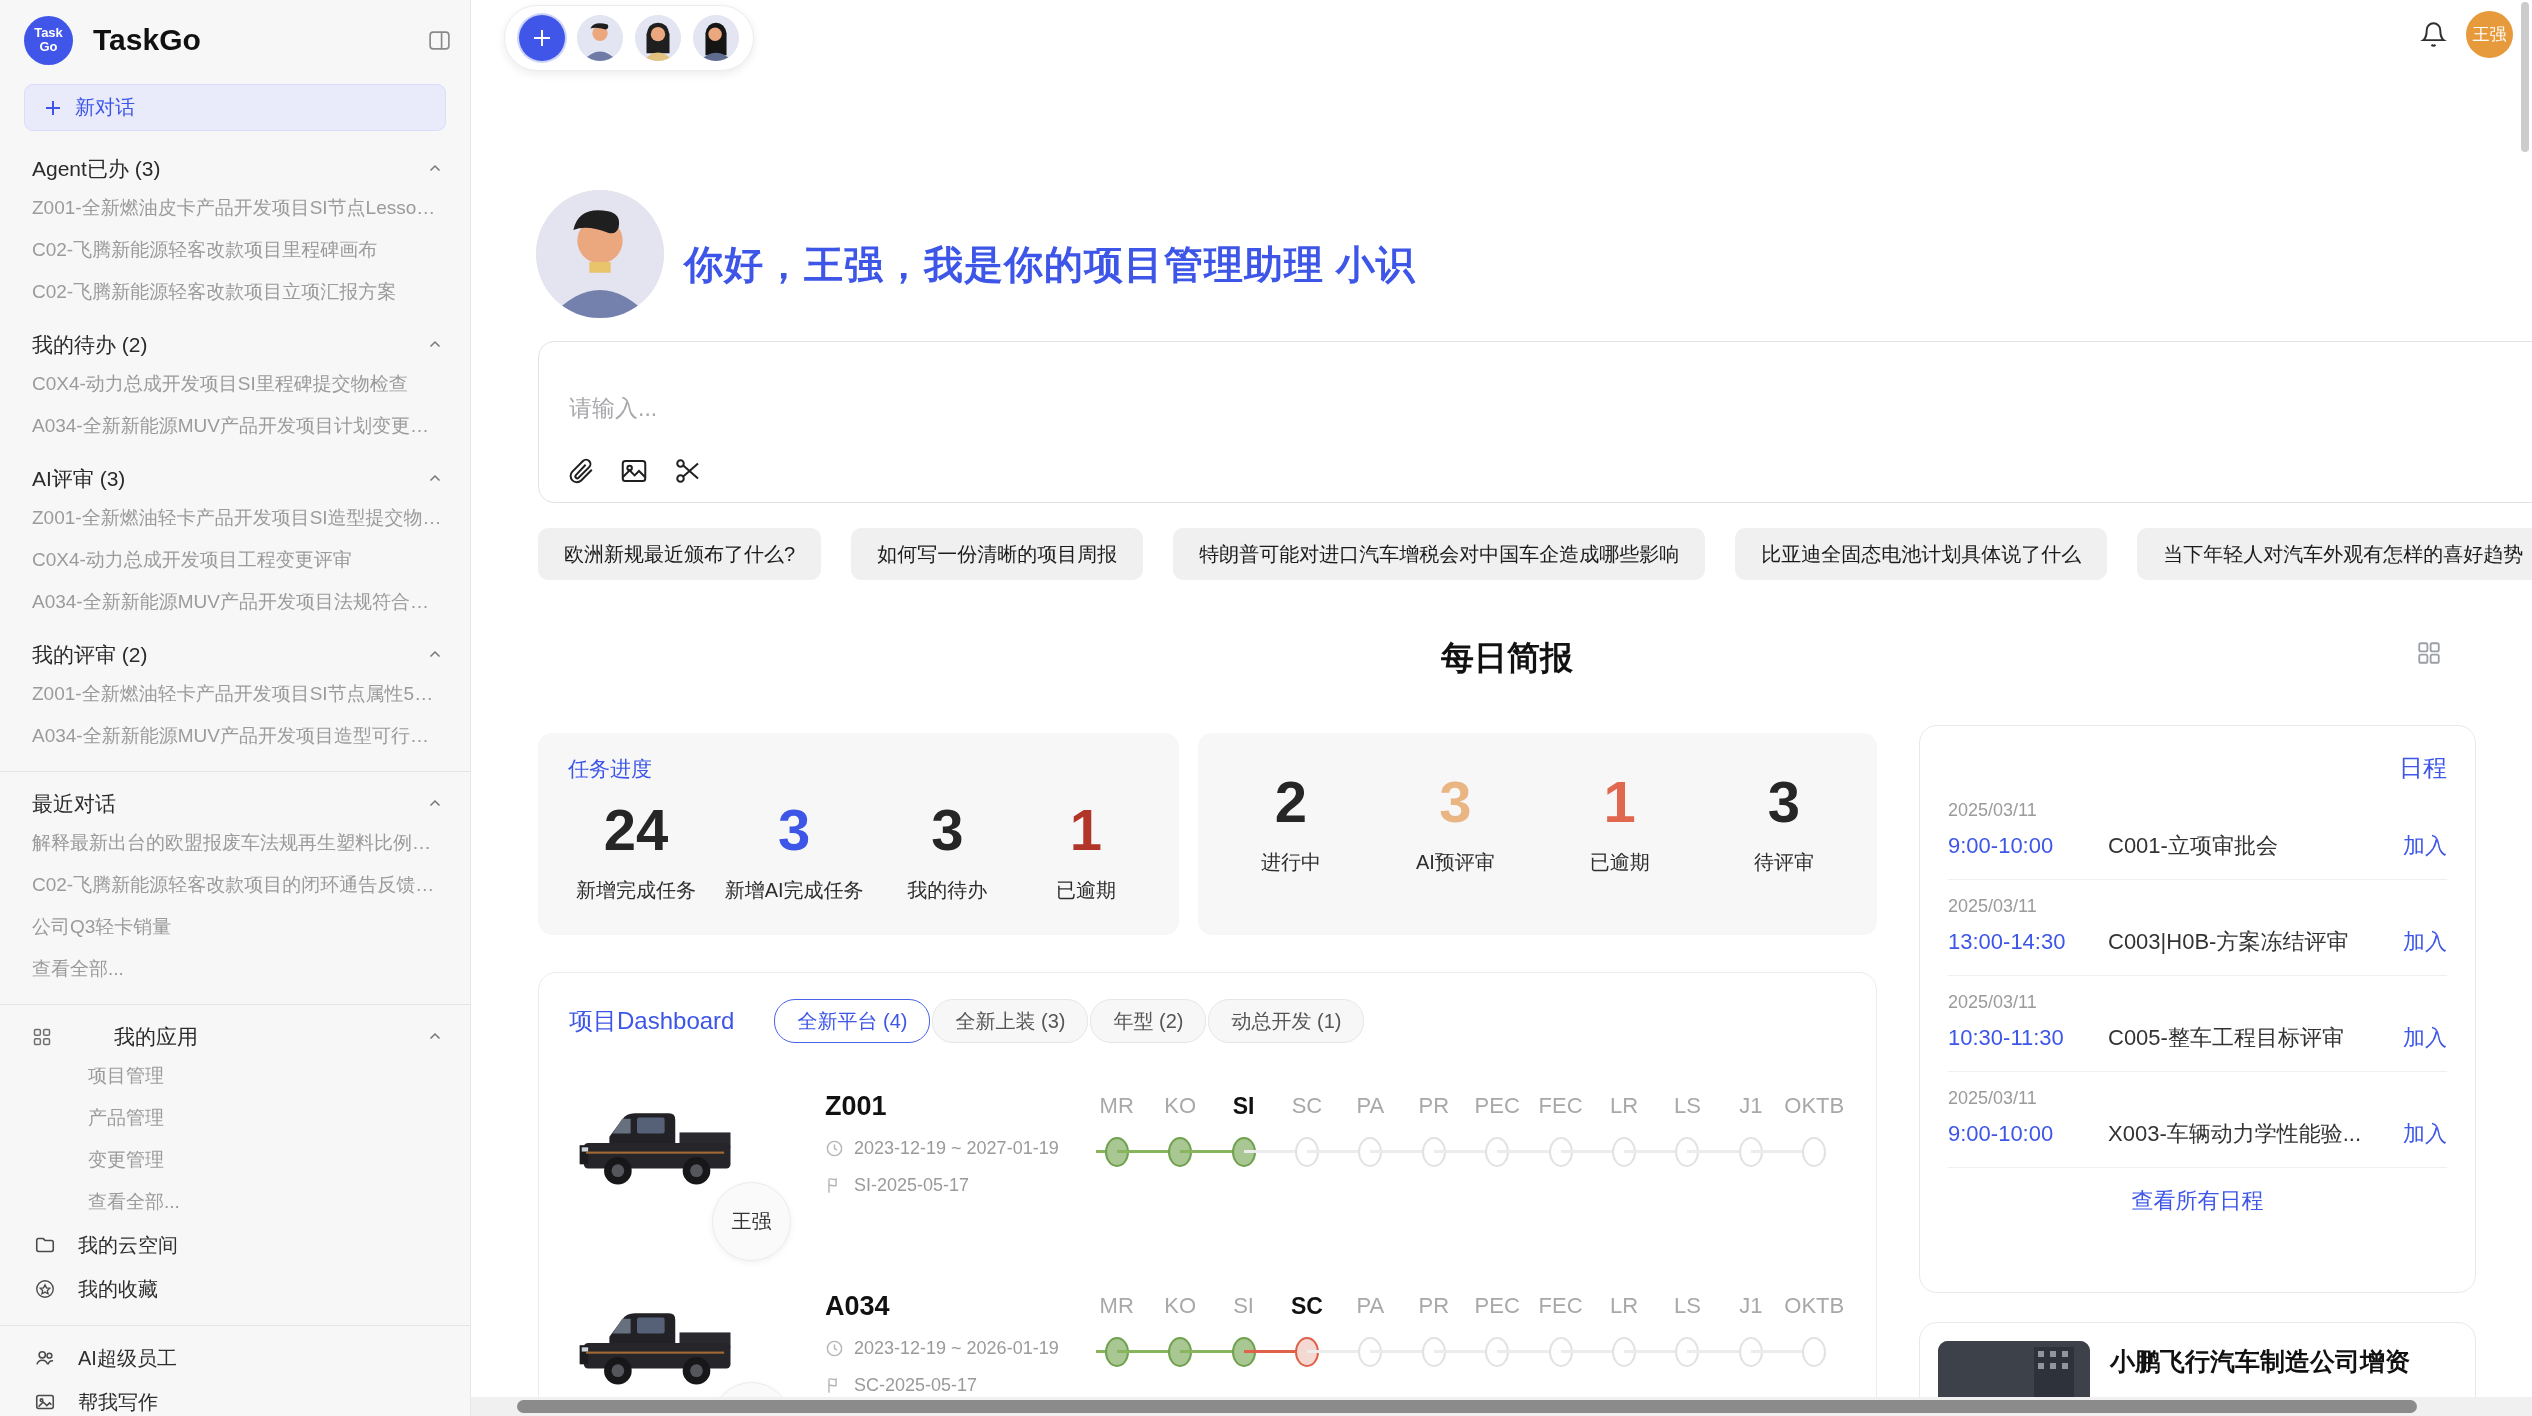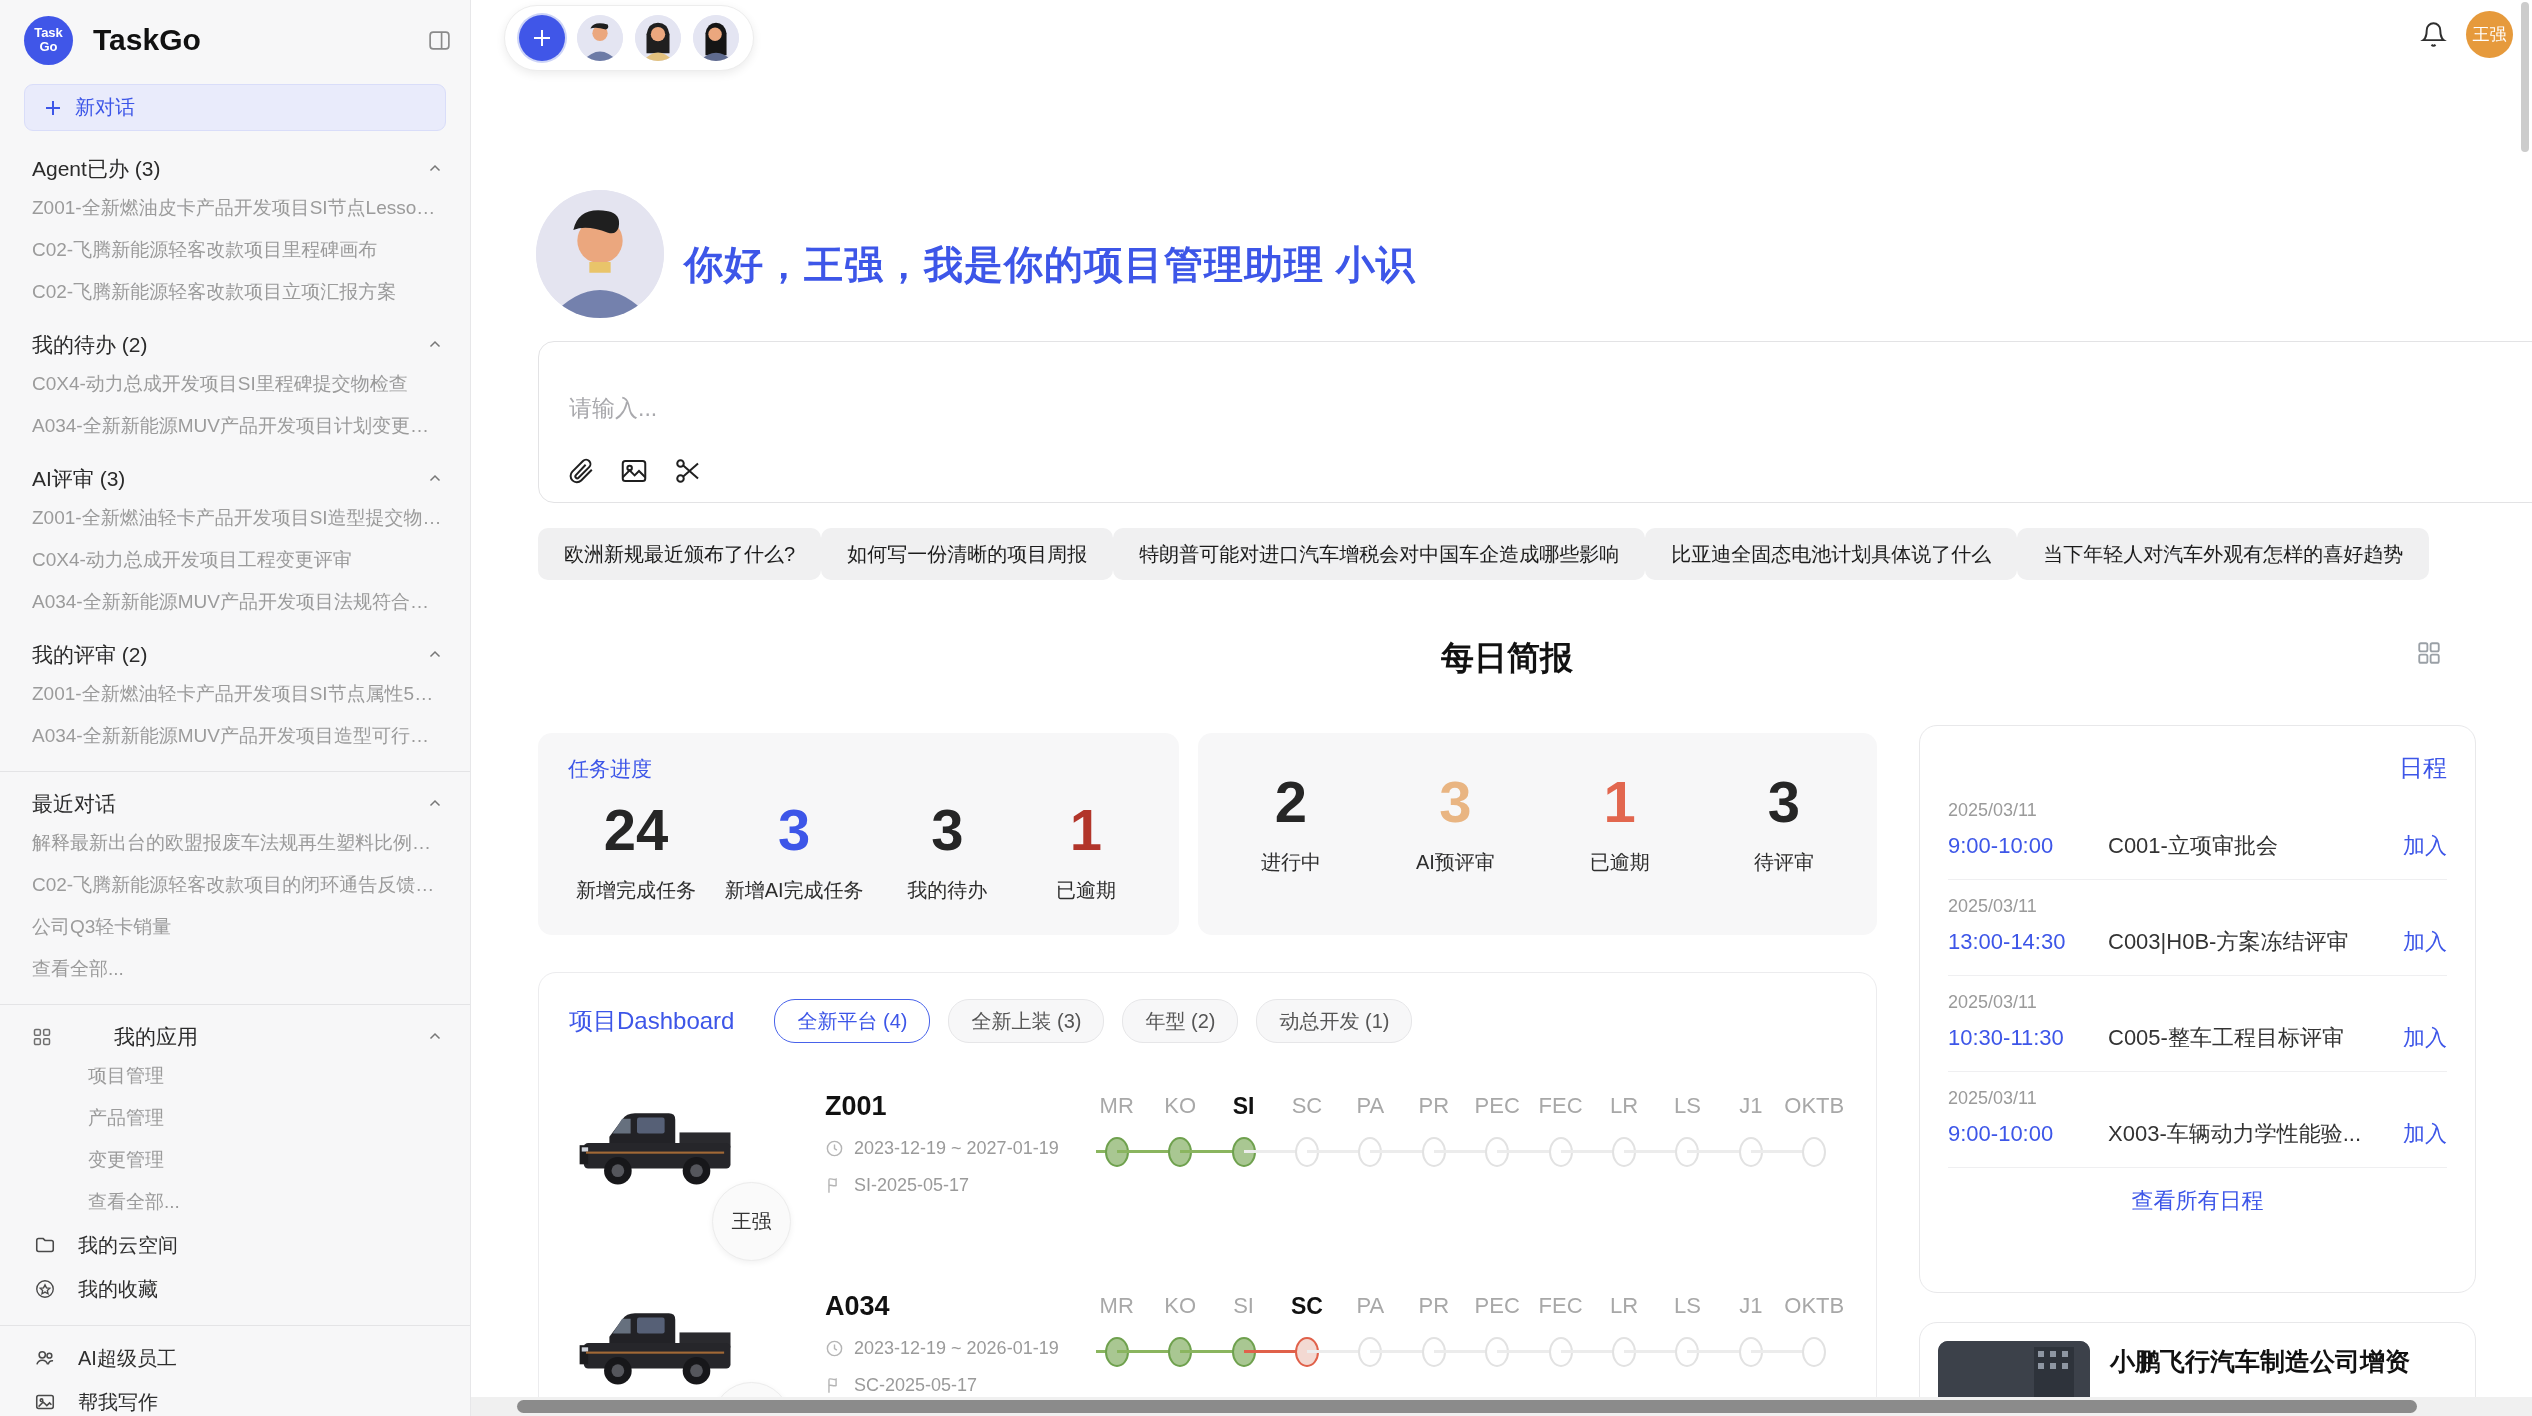--- a/index.html
+++ b/index.html
@@ -32,39 +32,39 @@
   .hero-avatar{position:absolute;left:536px;top:190px;width:128px;height:128px;border-radius:50%;overflow:hidden;background:#e4e4f0;}
   .greeting{position:absolute;left:684px;top:238px;font-size:39px;font-weight:700;color:#3d56e8;letter-spacing:1px;}
   
   .composer{position:absolute;left:538px;top:341px;width:2214px;height:162px;box-sizing:border-box;border:1px solid #e3e3e5;border-radius:16px;background:#fff;}
   .composer input{position:absolute;left:28px;top:52px;width:1400px;border:none;outline:none;font-size:23px;color:#444;background:transparent;font-family:inherit;}
   .composer input::placeholder{color:#a9a9ad;}
   .c-left{position:absolute;left:26px;bottom:16px;display:flex;gap:24px;align-items:center;color:#1f1f1f;}
   .c-right{position:absolute;right:30px;bottom:16px;display:flex;gap:26px;align-items:center;color:#1f1f1f;}
   .cicon{cursor:pointer;}
   
-  .chips{position:absolute;left:538px;top:528px;width:1950px;display:flex;}
+  .chips{position:absolute;left:538px;top:528px;width:1950px;display:flex;gap:30px;}
   .chip{height:52px;border-radius:10px;background:#f0f0f1;display:flex;align-items:center;padding:0 26px;font-size:20px;color:#1b1b1b;white-space:nowrap;cursor:pointer;}
   
   .briefing-head{position:absolute;left:538px;top:636px;width:1938px;text-align:center;}
   .briefing-title{font-size:33px;font-weight:700;color:#111;}
   .briefing-grid-icon{position:absolute;right:34px;top:4px;color:#9aa0a6;cursor:pointer;}
   .stat-card{position:absolute;top:733px;height:202px;background:#f7f7f8;border-radius:14px;box-sizing:border-box;padding:22px 30px;}
   .stat-card.c1{left:538px;width:641px;}
   .stat-card.c2{left:1198px;width:679px;}
   .stat-title{font-size:21px;color:#3d56e8;}
   .stat-row{display:flex;justify-content:space-between;margin-top:14px;padding:0 8px;}
   .stat{display:flex;flex-direction:column;align-items:center;min-width:110px;}
   .stat .val{font-size:58px;font-weight:600;line-height:66px;color:#262626;}
   .stat .lab{font-size:20px;color:#2e2e2e;margin-top:14px;white-space:nowrap;}
   
   .dash-card{position:absolute;left:538px;top:972px;width:1339px;height:470px;box-sizing:border-box;border:1px solid #ececee;border-radius:18px;background:#fff;padding:26px 30px;overflow:hidden;}
   .dash-head{display:flex;align-items:center;gap:40px;}
   .dash-title{font-size:24px;color:#3d56e8;}
-  .dash-tabs{display:flex;gap:18px;justify-content:space-between;}
+  .dash-tabs{display:flex;gap:2px;justify-content:space-between;}
   .tab{height:42px;border-radius:21px;display:flex;align-items:center;padding:0 22px;font-size:20px;color:#555;background:#f7f7f8;border:1px solid #e6e6e8;cursor:pointer;white-space:nowrap;}
   .tab.active{background:#fff;border:1.5px solid #4862ea;color:#3d56e8;}
   .proj-row{display:flex;margin-top:40px;height:160px;}
   .truck-wrap{position:relative;width:230px;flex:0 0 230px;}
   .owner-badge{position:absolute;right:8px;bottom:-18px;width:77px;height:77px;border-radius:50%;background:#fafafa;border:1px solid #ececec;display:flex;align-items:center;justify-content:center;font-size:20px;color:#333;box-shadow:0 2px 6px rgba(0,0,0,.06);}
   .proj-info{width:260px;flex:0 0 260px;padding:8px 0 0 26px;}
   .proj-code{font-size:27px;font-weight:700;color:#111;}
   .proj-meta{display:flex;align-items:center;gap:10px;font-size:18px;color:#9a9a9a;margin-top:16px;}
   .track{flex:1;display:grid;grid-template-columns:repeat(12,1fr);margin-top:10px;}
   .ms-cell{position:relative;display:flex;flex-direction:column;align-items:center;}

